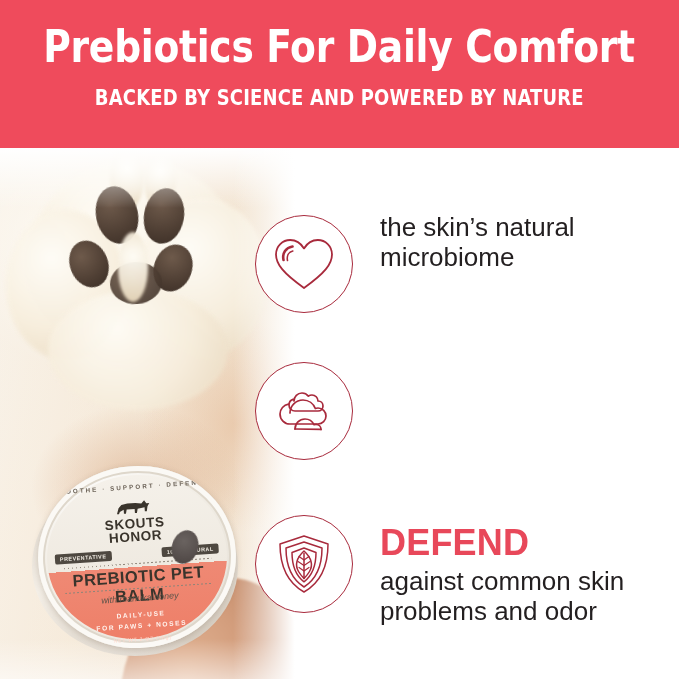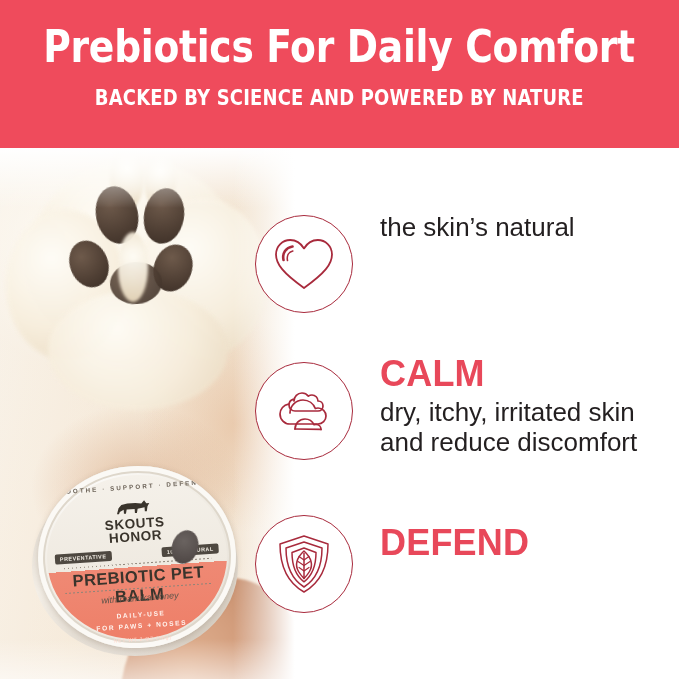--- a/index.html
+++ b/index.html
@@ -165,55 +165,53 @@
     <svg width="62" height="56" viewBox="0 0 62 56" fill="none" stroke="#a82a3c" stroke-width="1.8">
       <path d="M31 52 C10 37 3 28 3 18.5 C3 9.9 9.6 4 17.2 4 C23 4 28 7.6 31 12.4
                C34 7.6 39 4 44.8 4 C52.4 4 59 9.9 59 18.5 C59 28 52 37 31 52 Z" stroke-linejoin="round"></path>
       <path d="M10.5 24 C9 17 13 11.5 19.5 10.5" stroke-linecap="round" stroke-width="2.6"></path>
       <path d="M14.5 24.5 C13.5 19.5 16 16 19.8 15" stroke-linecap="round" stroke-width="1.6"></path>
     </svg>
   </div>
   <div class="feat" style="top:208px;">
     <p>
       <span>the skin’s natural</span><br>
+      <span>microbiome</span>
     </p>
   </div>
 
   <div class="circ" style="left:255px;top:362px;">
     <svg width="64" height="50" viewBox="0 0 64 50" fill="none" stroke="#a82a3c" stroke-width="1.7">
       <path d="M22 15 C22 10.5 25.5 7 30 7 C32.6 7 34.9 8.2 36.4 10.1
                C37.4 9.4 38.6 9 40 9 C43.3 9 46 11.7 46 15
                C48.8 15 51 17.2 51 20 C51 22.8 48.8 25 46 25 L23 25
                C19.7 25 17 22.3 17 19 C17 16.4 18.6 14.2 21 13.4" stroke-linejoin="round" stroke-linecap="round"></path>
       <path d="M18 27 C18 19.8 23.8 14 31 14 C36.6 14 41.4 17.5 43.3 22.5
                C44.1 22.2 45 22 46 22 C50.4 22 54 25.6 54 30 C54 34.4 50.4 38 46 38
                L18 38 C12.5 38 8 33.5 8 28 C8 23 11.7 18.8 16.5 18.1" stroke-linejoin="round" stroke-linecap="round"></path>
       <path d="M23 43 C23 37.5 27.5 33 33 33 C37 33 40.4 35.3 42 38.7
                C42.6 38.5 43.3 38.4 44 38.4 C46.8 38.4 49 40.6 49 43.4" stroke-linejoin="round" stroke-linecap="round"></path>
       <path d="M23 43 L49 43.4" stroke-linecap="round"></path>
     </svg>
   </div>
-  <div class="feat" style="top:355px;">
-    <h2>CALM</h2>
-    <p>
-      <span>dry, itchy, irritated skin</span><br>
-      <span>and reduce discomfort</span>
-    </p>
-  </div>
 
   <div class="circ" style="left:255px;top:515px;">
     <svg width="58" height="62" viewBox="0 0 58 62" fill="none" stroke="#a82a3c" stroke-width="1.5">
       <path d="M29 3 L53 11 C53 34 45 50 29 59 C13 50 5 34 5 11 Z" stroke-linejoin="round"></path>
       <path d="M29 9 L47 15 C47 34 40.6 46.6 29 54 C17.4 46.6 11 34 11 15 Z" stroke-linejoin="round"></path>
       <path d="M29 15 L41 19.5 C41 34 36 43.5 29 48.8 C22 43.5 17 34 17 19.5 Z" stroke-linejoin="round"></path>
       <path d="M29 18 C35.5 24 38.5 31.5 34.5 38.5 C32.6 41.8 30.6 43.8 29 45.4
                C27.4 43.8 25.4 41.8 23.5 38.5 C19.5 31.5 22.5 24 29 18 Z" stroke-linejoin="round"></path>
       <path d="M29 20.5 L29 45.4" stroke-linecap="round"></path>
       <path d="M29 27 L24 23.5 M29 27 L34 23.5
                M29 32.5 L23 28.5 M29 32.5 L35 28.5
                M29 38 L24 34.5 M29 38 L34 34.5" stroke-linecap="round" stroke-width="1.2"></path>
     </svg>
   </div>
   <div class="feat" style="top:524px;">
     <h2>DEFEND</h2>
+    <p>
+      <span>against common skin</span><br>
+      <span>problems and odor</span>
+    </p>
   </div>
 
 </div>
 
 </body></html>

